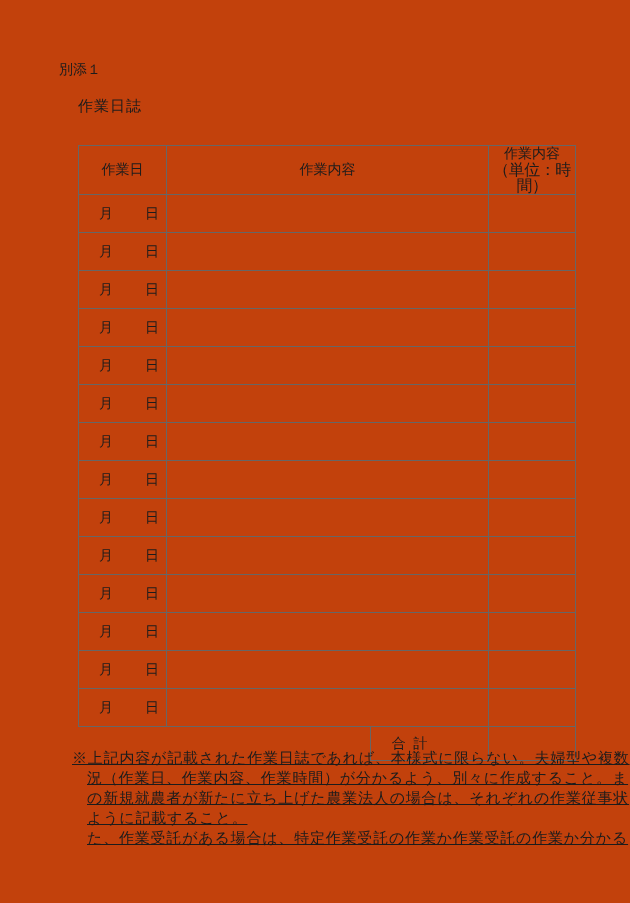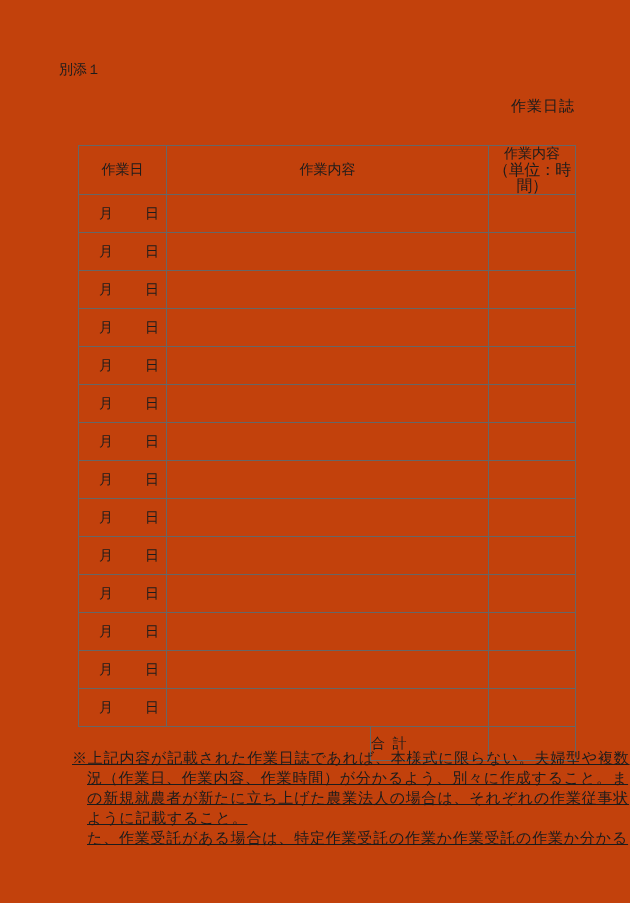--- a/index.html
+++ b/index.html
@@ -21,21 +21,21 @@
     left: 59px;
     top: 61px;
     font-size: 14px;
     white-space: nowrap;
   }
   .doc-title {
     position: absolute;
     left: 78px;
     top: 97px;
     width: 497px;
-    text-align: right;
+    text-align: left;
     font-size: 15px;
     letter-spacing: 1px;
     white-space: nowrap;
   }
   table.worklog {
     position: absolute;
     left: 78px;
     top: 125px;
     width: 497px;
     border-collapse: collapse;
@@ -61,21 +61,21 @@
   }
   .time-head { font-size: 13px; }
   .time-head .l2 { font-size: 16px; letter-spacing: -0.5px; }
   .date-inner {
     display: flex;
     justify-content: space-between;
     padding: 0 7px 0 20px;
   }
   .spacer-cell { border: none; }
   .total-cell {
-    text-align: left;
+    text-align: center;
     padding-right: 38px !important;
     letter-spacing: 2px;
   }
   .footnote {
     position: absolute;
     left: 72px;
     top: 748px;
     width: 562px;
     font-size: 15px;
     letter-spacing: 0.8px;

